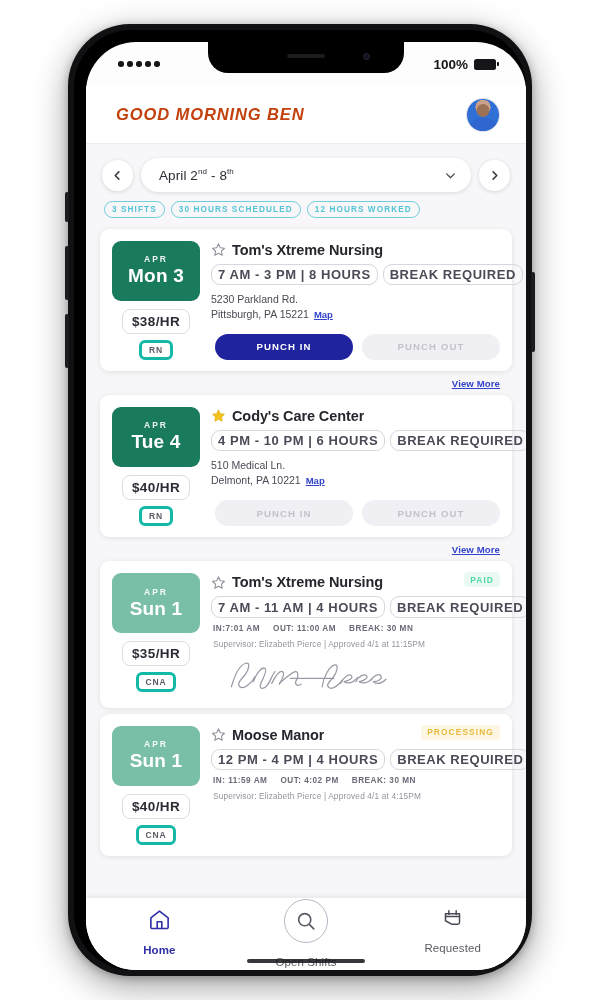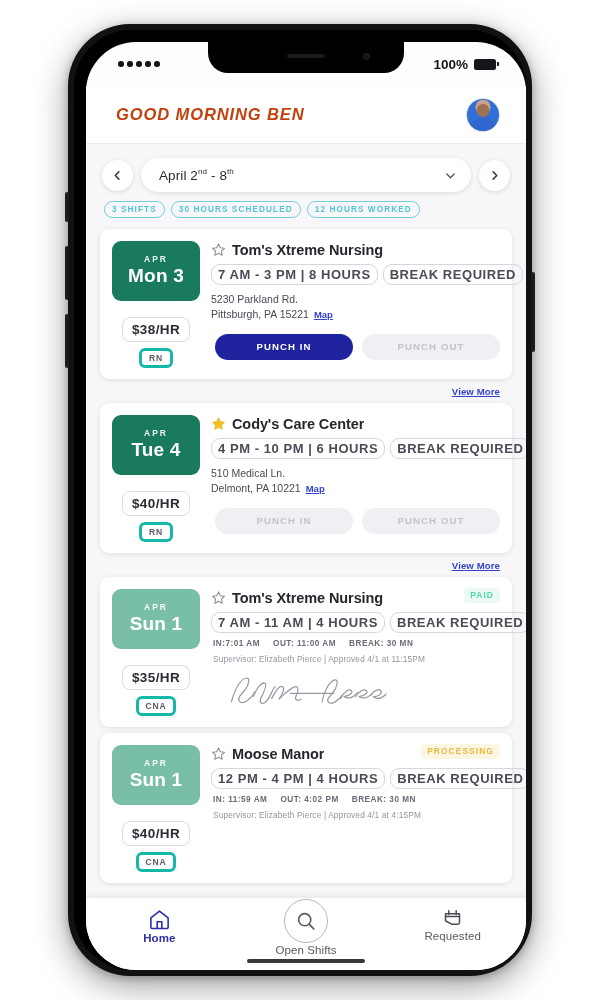--- a/index.html
+++ b/index.html
@@ -174,21 +174,21 @@
     width: 88px; height: 60px;
     border-radius: 9px;
     display: flex; flex-direction: column; align-items: center; justify-content: center;
     color: #fff;
   }
   .date-badge.upcoming { background: #1a7a5e; }
   .date-badge.completed { background: #79bfa8; }
   .date-month { font-size: 8.5px; font-weight: 700; letter-spacing: 2px; opacity: .92; }
   .date-day { font-size: 19px; font-weight: 600; letter-spacing: .2px; margin-top: 1px; }
   .rate-pill {
-    margin-top: 16px;
+    margin-top: 8px;
     border: 1.2px solid #dcdce4; border-radius: 8px;
     padding: 4px 9px;
     font-size: 13.5px; font-weight: 700; color: #2b2b35;
     letter-spacing: .4px;
   }
   .role-pill {
     margin-top: 6px;
     border: 3px solid #14b8a6; border-radius: 6px;
     padding: 2px 7px;
     font-size: 8.5px; font-weight: 600; color: #5a5a66; letter-spacing: .8px;
@@ -250,21 +250,21 @@
 
   
   #tab-bar {
     position: absolute; bottom: 0; left: 0; right: 0; height: 72px;
     background: #fff;
     box-shadow: 0 -1px 7px rgba(20,20,45,.09);
     display: flex; align-items: flex-start; z-index: 30;
     padding-top: 10px;
   }
   .tab-item {
-    flex: 1; display: flex; flex-direction: column; align-items: center; gap: 1px;
+    flex: 1; display: flex; flex-direction: column; align-items: center; gap: 13px;
   }
   .tab-label { font-size: 11.5px; letter-spacing: .1px; }
   .tab-item.active .tab-label { color: #2f2fa8; font-weight: 600; }
   .tab-item .tab-label { color: #5a5a66; }
   .tab-icon svg { display: block; }
   #tab-open-shifts .tab-icon {
     width: 44px; height: 44px; border-radius: 50%;
     border: 1.4px solid #b8b8c4; background: #fff;
     display: flex; align-items: center; justify-content: center;
     margin-top: -9px;

